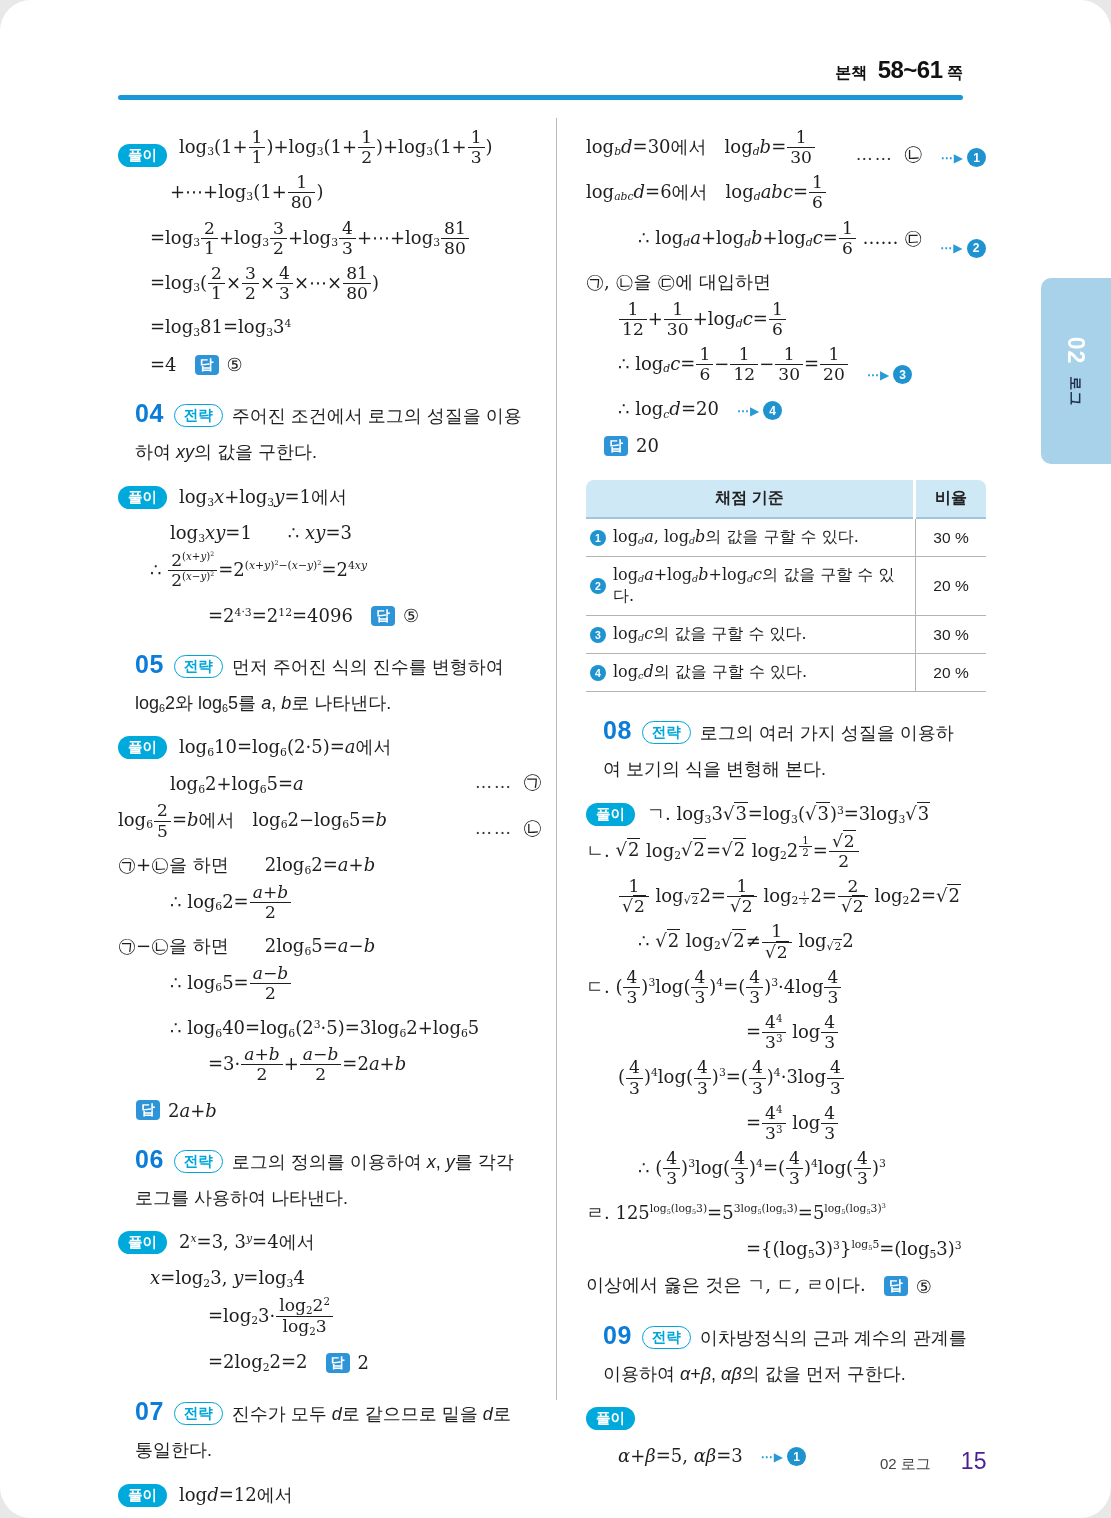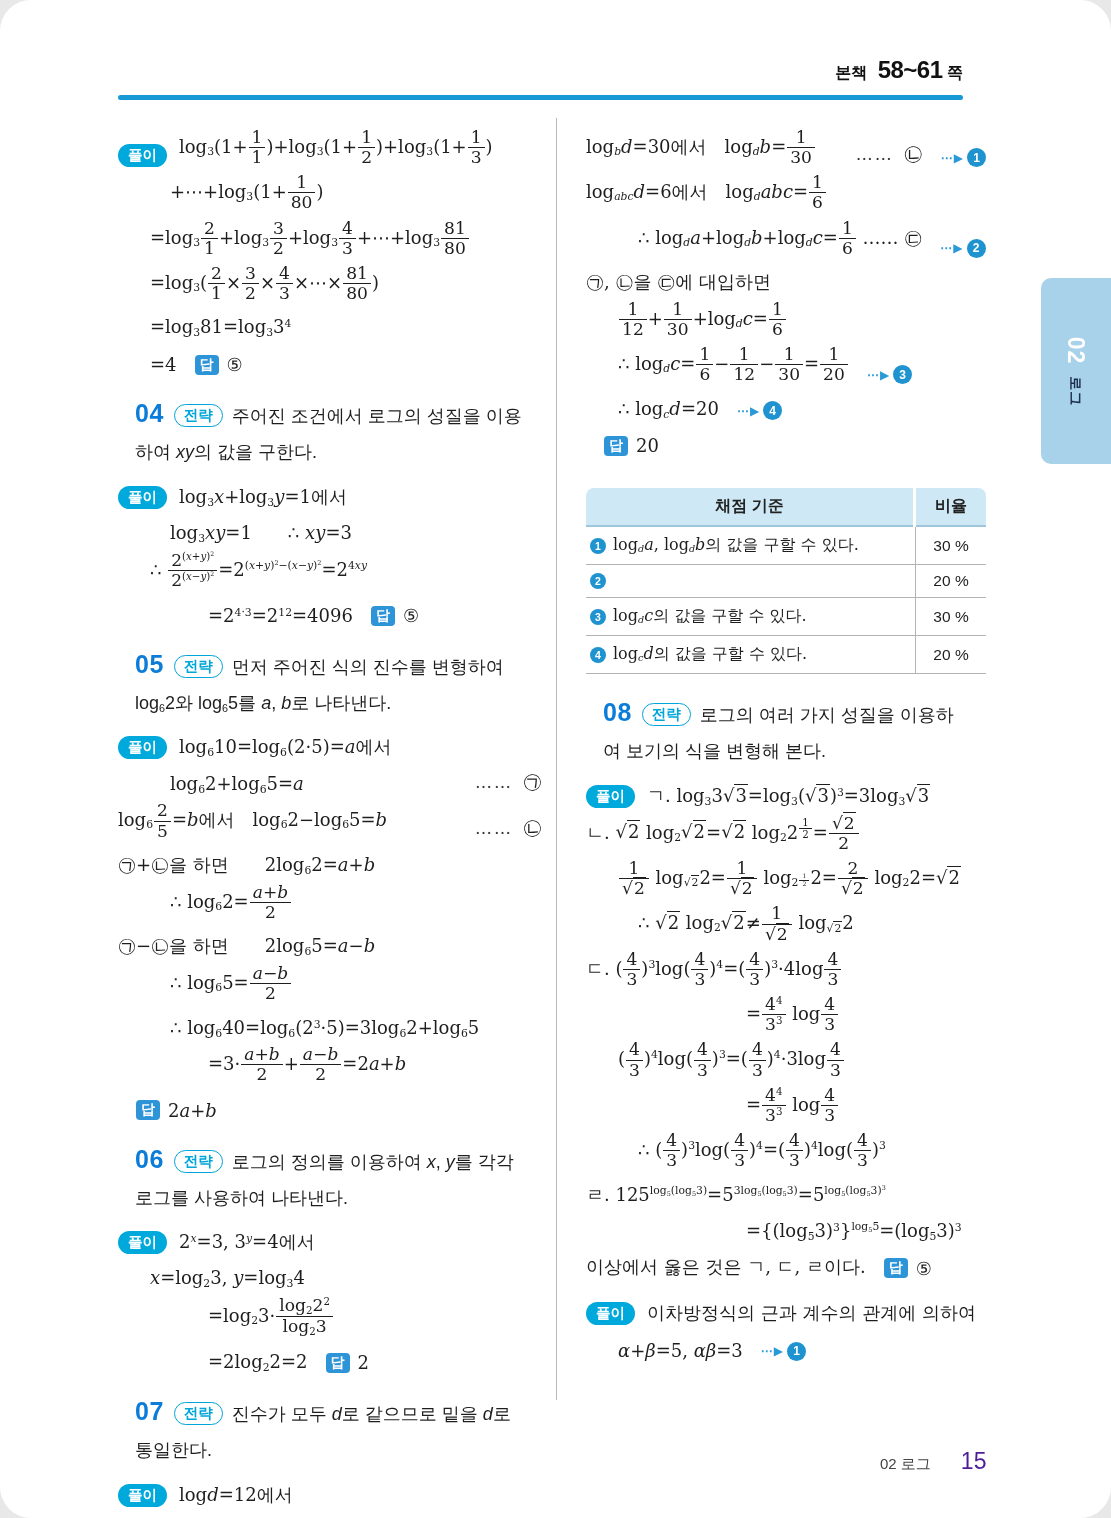--- a/index.html
+++ b/index.html
@@ -59,21 +59,21 @@
   .mk .cc{margin-left:3px;}
   .cc{width:19px;height:19px;border-radius:50%;background:#1e93cf;color:#fff;display:inline-flex;
       align-items:center;justify-content:center;font-size:12px;font-weight:bold;
       font-family:"Liberation Sans",sans-serif;flex-shrink:0;}
   .cc.small{width:16px;height:16px;font-size:10.5px;}
   .ansb{display:inline-flex;align-items:center;gap:8px;flex-shrink:0;margin-left:18px;}
   .ansb .tag{background:#2e94d8;color:#fff;font-size:14px;font-weight:bold;padding:1px 5px;
              border-radius:4px;font-family:"Liberation Sans",sans-serif;}
   .ansb .val{font-size:18px;}
   
-  .gt{margin:32px 0 10px;border-bottom:1px solid #b3b3b3;}
+  .gt{margin:24px 0 10px;border-bottom:1px solid #b3b3b3;}
   .gt-head{display:flex;gap:3px;}
   .gt-h1{flex:1;background:#cfe8f5;border-radius:8px 0 0 0;text-align:center;font-weight:bold;
          padding:8px 0;font-size:16px;border-bottom:2px solid #9fc6dd;color:#222;}
   .gt-h2{width:70px;background:#cfe8f5;border-radius:0 8px 0 0;text-align:center;font-weight:bold;
          padding:8px 0;font-size:16px;border-bottom:2px solid #9fc6dd;color:#222;}
   .gt-row{display:flex;border-bottom:1px solid #b3b3b3;align-items:stretch;}
   .gt-row:last-child{border-bottom:none;}
   .gt-c1{flex:1;padding:8px 2px 8px 4px;font-size:15.5px;display:flex;align-items:center;gap:7px;
          font-family:"Liberation Sans",sans-serif;color:#1e1e1e;}
   .gt-c1 .mexp{font-family:"DejaVu Serif","Liberation Serif",serif;font-size:16px;}
@@ -271,20 +271,21 @@
         <div class="gt-row">
           <div class="gt-c1">
             <span class="cc small">1</span>
             <span class="mexp">log<span class="sb"><span class="it">d</span></span><span class="it">a</span>, log<span class="sb"><span class="it">d</span></span><span class="it">b</span>의 값을 구할 수 있다.</span>
           </div>
           <div class="gt-c2">30 %</div>
         </div>
         <div class="gt-row">
           <div class="gt-c1">
             <span class="cc small">2</span>
+            <span class="mexp">log<span class="sb"><span class="it">d</span></span><span class="it">a</span>+log<span class="sb"><span class="it">d</span></span><span class="it">b</span>+log<span class="sb"><span class="it">d</span></span><span class="it">c</span>의 값을 구할 수 있다.</span>
           </div>
           <div class="gt-c2">20 %</div>
         </div>
         <div class="gt-row">
           <div class="gt-c1">
             <span class="cc small">3</span>
             <span class="mexp">log<span class="sb"><span class="it">d</span></span><span class="it">c</span>의 값을 구할 수 있다.</span>
           </div>
           <div class="gt-c2">30 %</div>
         </div>
@@ -333,24 +334,24 @@
           <span class="mexp">={(log<span class="sb">5</span>3)<span class="sp">3</span>}<span class="sp">log<span class="sb">5</span>5</span>=(log<span class="sb">5</span>3)<span class="sp">3</span></span>
         </div>
         <div class="mline ind0">
           <span class="mexp">이상에서 옳은 것은 ㄱ, ㄷ, ㄹ이다.</span>
           <span class="ansb push">
             <span class="tag">답</span>
             <span class="val">⑤</span>
           </span>
         </div>
       </div>
-      <div class="sol">
-        <div class="mline ind0">
-          <span class="b-sol">풀이</span>
-          <span class="mexp">이차방정식의 근과 계수의 관계에 의하여</span>
+      <div class="phead"><span class="pnum">09</span><span class="b-strat">전략</span><span class="stext">이차방정식의 근과 계수의 관계를 이용하여 <span class="it">α</span>+<span class="it">β</span>, <span class="it">αβ</span>의 값을 먼저 구한다.</span></div>
+      <div class="sol">
+        <div class="mline ind0">
+          <span class="b-sol">풀이</span>
         </div>
         <div class="mline ind1">
           <span class="mexp"><span class="it">α</span>+<span class="it">β</span>=5, <span class="it">αβ</span>=3</span>
           <span class="mk push">
             <span class="arr">⋯▶</span>
             <span class="cc">1</span>
           </span>
         </div>
       </div>
     </div>

